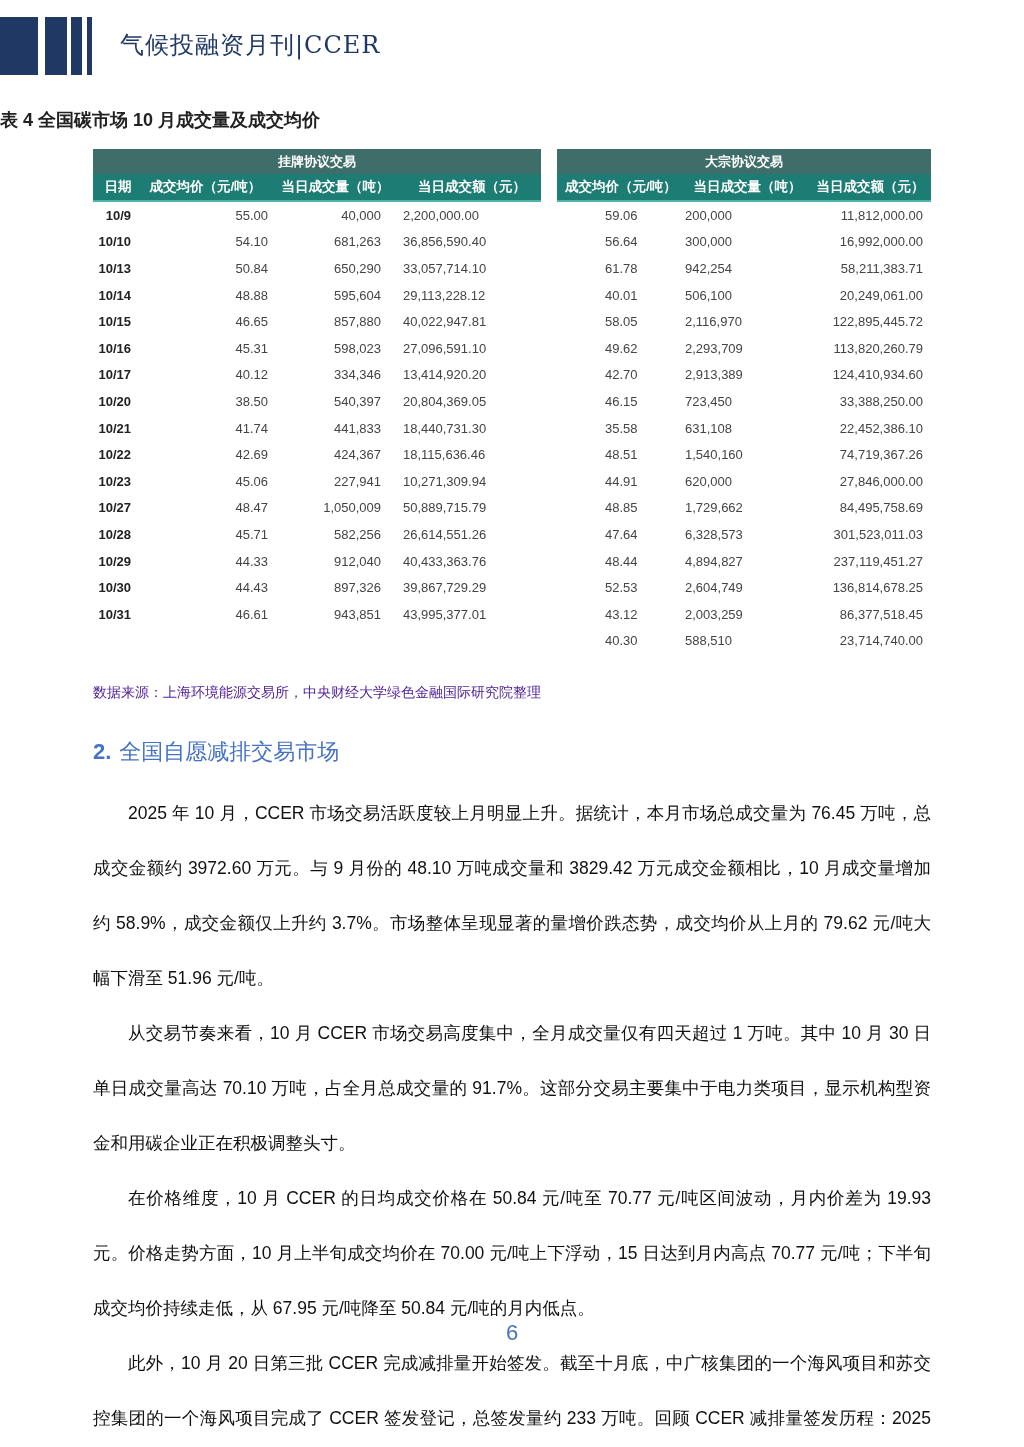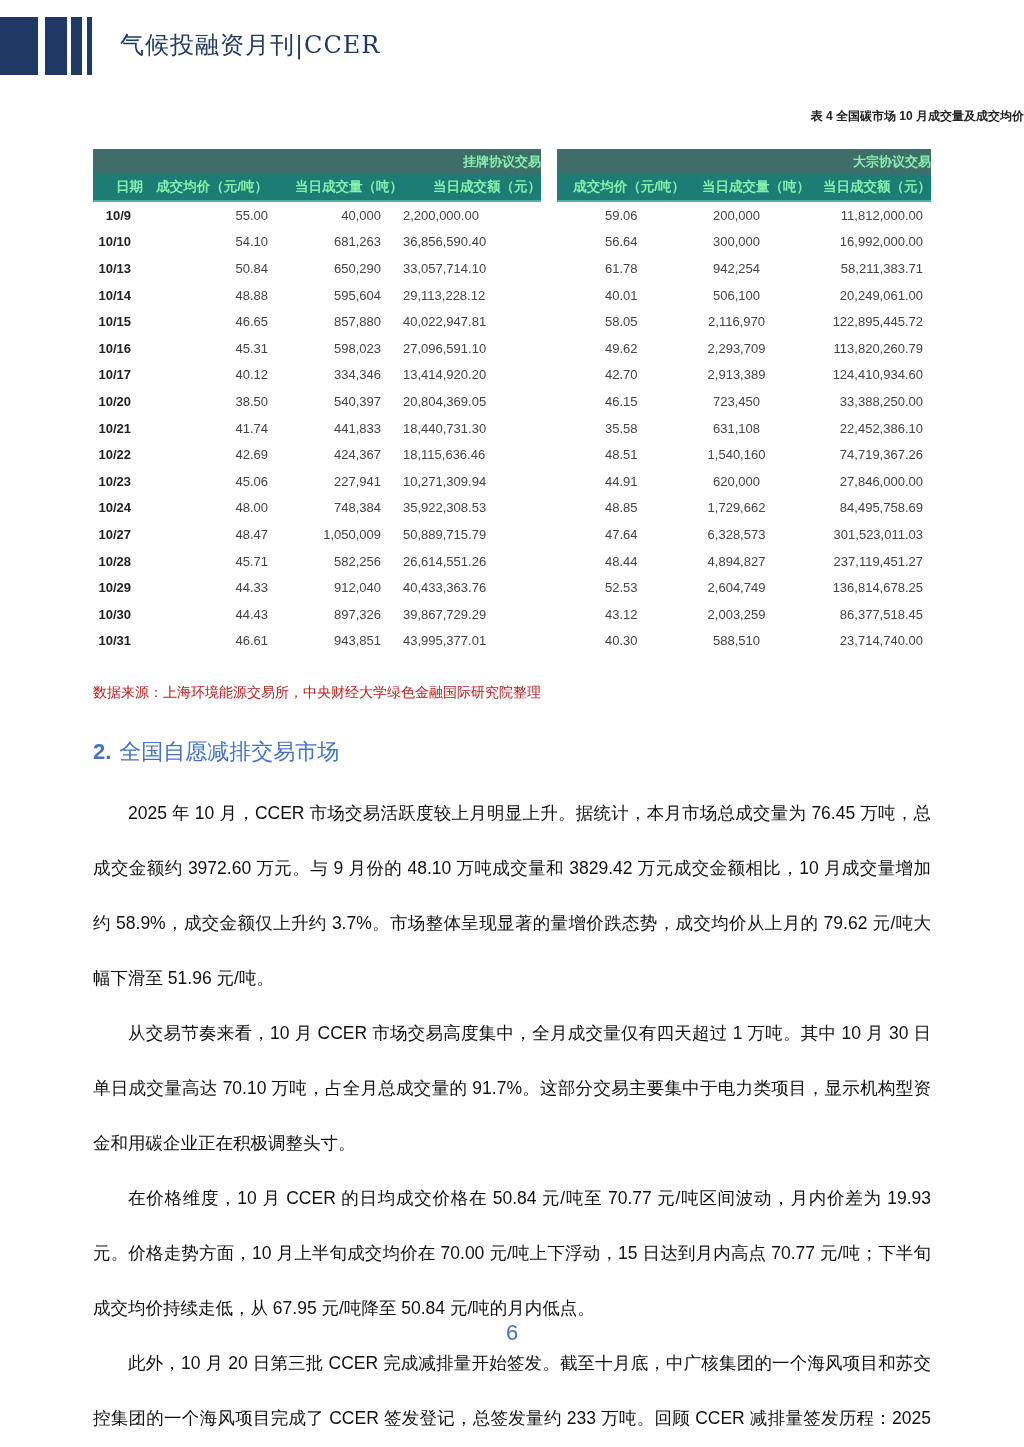--- a/index.html
+++ b/index.html
@@ -10,40 +10,40 @@
   .hdr { position: absolute; left: 0; top: 17px; height: 58px; width: 100%; }
   .bar { position: absolute; top: 0; height: 58px; background: #1f3864; }
   .bar.b1 { left: 0; width: 38px; }
   .bar.b2 { left: 45px; width: 22px; }
   .bar.b3 { left: 71px; width: 11px; }
   .bar.b4 { left: 87px; width: 5px; }
   .mag-title { position: absolute; left: 120px; top: 12px; font-family: "DejaVu Serif", "Liberation Serif", serif;
                font-size: 24px; color: #1f3864; letter-spacing: 1px; }
 
   
-  .caption { position: absolute; left: 0; width: 1024px; top: 108px; text-align: right;
-             font-size: 12px; font-weight: bold; color: #222; }
+  .caption { position: absolute; left: 0; width: 1024px; top: 108px; text-align: left;
+             font-size: 18px; font-weight: bold; color: #222; }
 
   
   .tbl { position: absolute; top: 149px; border-collapse: collapse; font-size: 13px; }
   .tbl.left { left: 93px; width: 448px; }
   .tbl.right { left: 557px; width: 374px; }
-  .tbl th { color: #86efac; font-weight: bold; padding: 0; white-space: nowrap; text-align: right; }
+  .tbl th { color: #ffffff; font-weight: bold; padding: 0; white-space: nowrap; }
   .tbl thead tr.g th { background: #3f6e6a; height: 25px; font-size: 13px; }
   .tbl thead tr.c th { background: #1d7c73; height: 26px; font-size: 13.5px; border-bottom: 2px solid #4fb3a6; }
   .tbl td { height: 26.6px; padding: 0; color: #444; font-size: 13px; white-space: nowrap; }
   .tbl td.date { font-weight: bold; color: #222; text-align: right; padding-right: 12px; }
   .tbl.left td.p { text-align: right; padding-left: 10px; }
   .tbl.left td.v { text-align: right; padding-right: 22px; }
   .tbl.left td.a { text-align: left; padding-right: 32px; }
   .tbl.right td.p { text-align: left; padding-left: 48px; }
-  .tbl.right td.v { text-align: center; padding-right: 22px; }
+  .tbl.right td.v { text-align: left; padding-right: 22px; }
   .tbl.right td.a { text-align: right; padding-right: 8px; }
 
-  .source { position: absolute; left: 93px; top: 684px; font-size: 14px; color: #b91c1c; }
+  .source { position: absolute; left: 93px; top: 684px; font-size: 14px; color: #4c1d95; }
 
   .h2 { position: absolute; left: 93px; top: 737px; font-size: 22px; color: #4472c4; }
   .h2 .num { font-weight: bold; margin-right: 8px; }
 
   .body-text { position: absolute; left: 93px; top: 786px; width: 838px; font-size: 17.5px;
                line-height: 55px; color: #111; text-align: justify; }
   .body-text p { margin: 0; text-indent: 2em; }
 
   .page-num { position: absolute; left: 0; width: 1024px; top: 1320px; text-align: center;
               font-size: 22px; color: #4472c4; }
@@ -134,26 +134,20 @@
         <td class="v">424,367</td>
         <td class="a">18,115,636.46</td>
       </tr>
       <tr>
         <td class="date">10/23</td>
         <td class="p">45.06</td>
         <td class="v">227,941</td>
         <td class="a">10,271,309.94</td>
       </tr>
       <tr>
-        <td class="date">10/24</td>
-        <td class="p">48.00</td>
-        <td class="v">748,384</td>
-        <td class="a">35,922,308.53</td>
-      </tr>
-      <tr>
         <td class="date">10/27</td>
         <td class="p">48.47</td>
         <td class="v">1,050,009</td>
         <td class="a">50,889,715.79</td>
       </tr>
       <tr>
         <td class="date">10/28</td>
         <td class="p">45.71</td>
         <td class="v">582,256</td>
         <td class="a">26,614,551.26</td>

